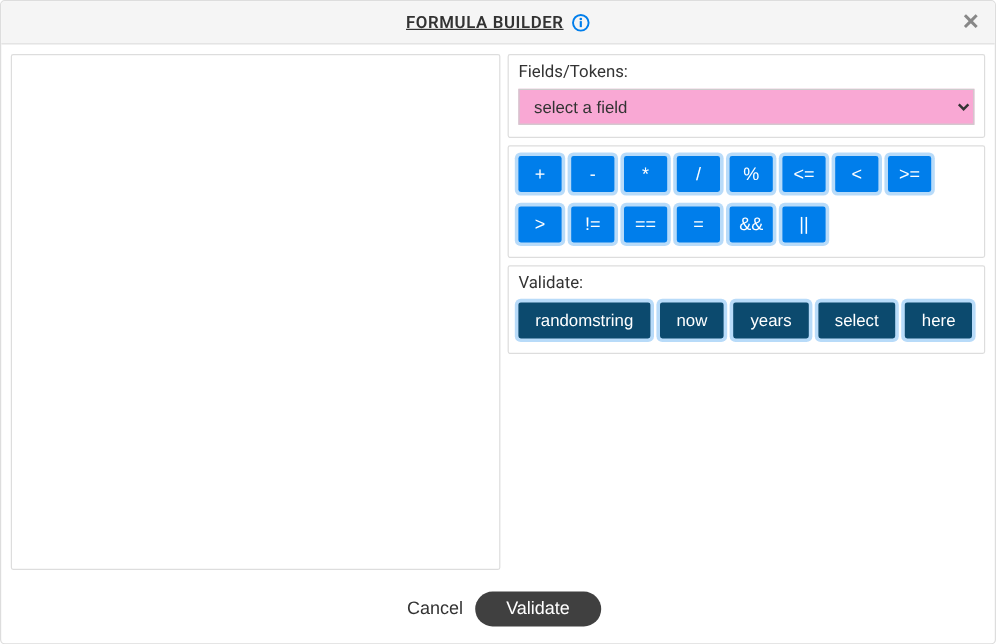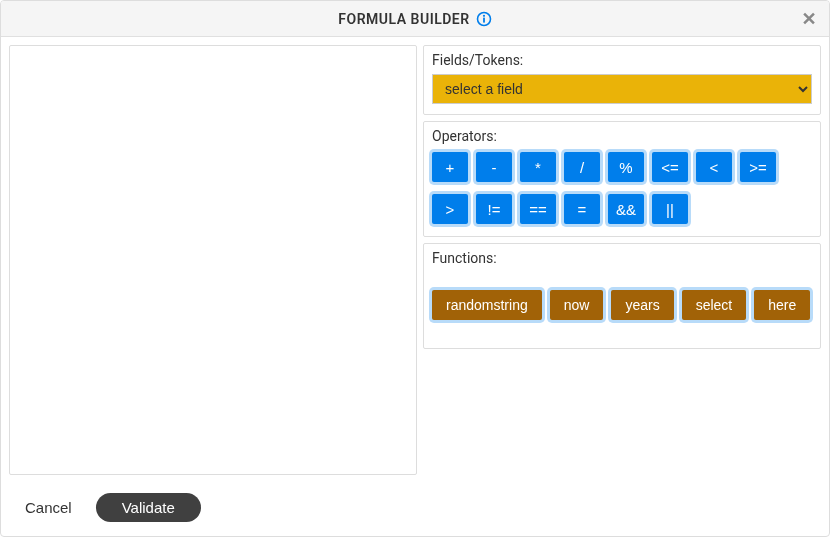--- a/index.html
+++ b/index.html
@@ -23,20 +23,21 @@
       background: #f5f5f5;
       border-bottom: 1px solid #e0e0e0;
       height: 38px;
       display: flex;
       align-items: center;
       justify-content: center;
       position: relative;
       font-weight: 600;
       letter-spacing: 0.5px;
       color: #333;
+      text-decoration: underline;
     }
     .titlebar .info-icon {
       margin-left: 6px;
       width: 16px;
       height: 16px;
       display: inline-flex;
       align-items: center;
       justify-content: center;
     }
     .titlebar .close {
@@ -85,21 +86,21 @@
     }
     .panel-hint {
       font-size: 14px;
       color: #333;
       margin-top: 8px;
     }
     .select {
       width: 100%;
       height: 30px;
       border: 1px solid #ccc;
-      background: #eab308;
+      background: #f9a8d4;
       padding: 0 8px;
       font-size: 14px;
       color: #333;
       appearance: auto;
     }
     .btn-row {
       display: flex;
       flex-wrap: wrap;
       gap: 8px;
     }
@@ -113,40 +114,40 @@
       font-size: 15px;
       font-weight: 500;
       cursor: pointer;
       box-shadow: 0 0 0 3px rgba(0, 126, 235, 0.28);
       margin: 2px 0;
       display: inline-flex;
       align-items: center;
       justify-content: center;
     }
     .kw-btn {
-      background: #a16207;
+      background: #0c4a6e;
       color: #fff;
       border: none;
       border-radius: 2px;
       height: 30px;
       padding: 0 14px;
       font-size: 14px;
       font-weight: 500;
       cursor: pointer;
       box-shadow: 0 0 0 3px rgba(0, 126, 235, 0.28);
-      margin: 18px 0;
+      margin: 2px 0;
       display: inline-flex;
       align-items: center;
       justify-content: center;
     }
     .footer {
       display: flex;
-      justify-content: flex-start;
-      align-items: center;
-      gap: 14px;
+      justify-content: center;
+      align-items: center;
+      gap: 0;
       padding: 10px 14px 14px 14px;
     }
     .btn-link {
       background: none;
       border: none;
       color: #333;
       font-size: 15px;
       cursor: pointer;
       padding: 6px 10px;
     }
@@ -193,41 +194,40 @@
     <div class="side">
 
       <div class="panel">
         <div class="panel-label">Fields/Tokens:</div>
         <select class="select">
           <option>select a field</option>
         </select>
       </div>
 
       <div class="panel">
-        <div class="panel-label">Operators:</div>
         <div class="btn-row">
           <button class="op-btn">+</button>
           <button class="op-btn">-</button>
           <button class="op-btn">*</button>
           <button class="op-btn">/</button>
           <button class="op-btn">%</button>
           <button class="op-btn">&lt;=</button>
           <button class="op-btn">&lt;</button>
           <button class="op-btn">&gt;=</button>
           <button class="op-btn">&gt;</button>
           <button class="op-btn">!=</button>
           <button class="op-btn">==</button>
           <button class="op-btn">=</button>
           <button class="op-btn">&amp;&amp;</button>
           <button class="op-btn">||</button>
         </div>
       </div>
 
       <div class="panel">
-        <div class="panel-label">Functions:</div>
+        <div class="panel-label">Validate:</div>
         <div class="btn-row">
           <button class="kw-btn">randomstring</button>
           <button class="kw-btn">now</button>
           <button class="kw-btn">years</button>
           <button class="kw-btn">select</button>
           <button class="kw-btn">here</button>
         </div>
       </div>
 
 

